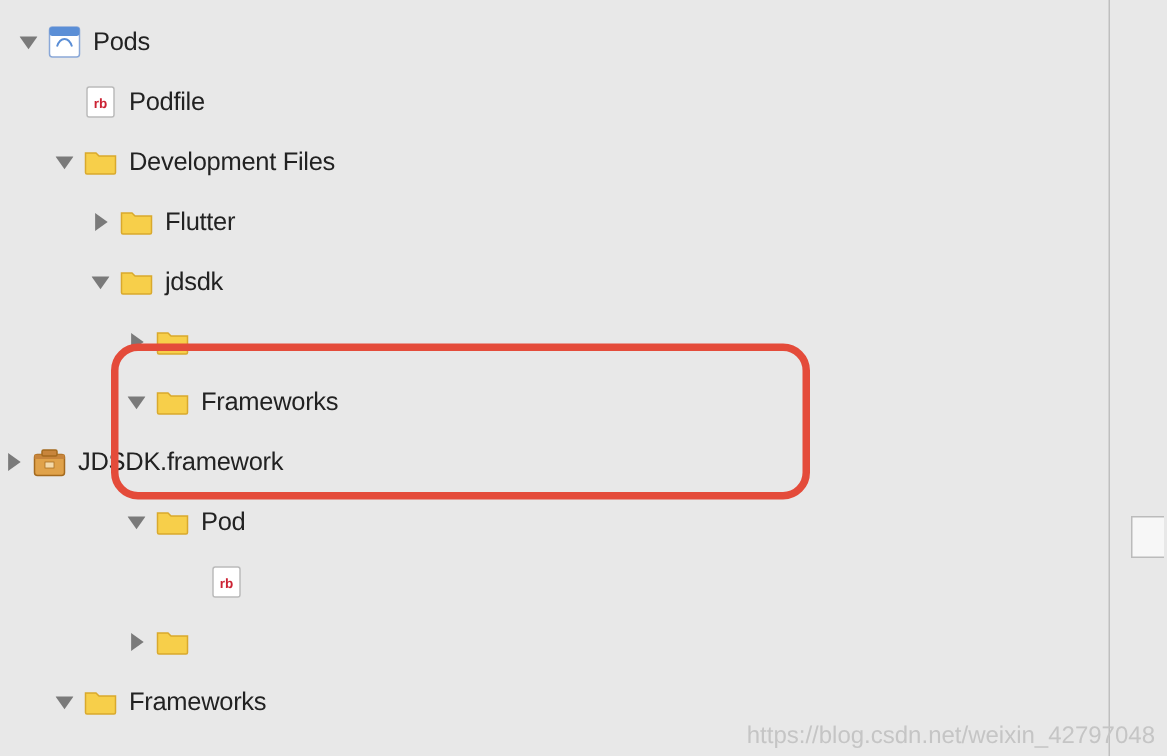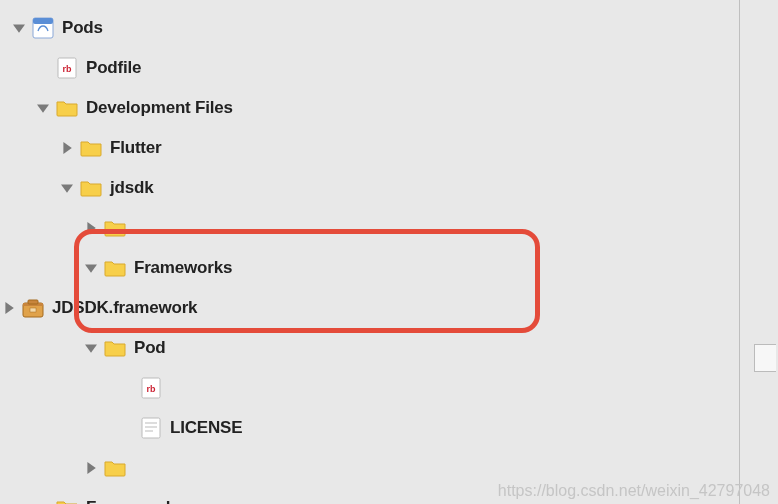--- a/index.html
+++ b/index.html
@@ -44,21 +44,21 @@
   .disclosure.none { visibility: hidden; }
   .icon {
     width: 22px;
     height: 30px;
     display: inline-flex;
     align-items: center;
     justify-content: center;
     margin-right: 8px;
     flex-shrink: 0;
   }
-  .label { font-weight: 700; letter-spacing: -0.2px; }
+  .label { font-weight: 400; letter-spacing: -0.2px; }
 
   
   .highlight {
     position: absolute;
     left: 74px;
     top: 229px;
     width: 466px;
     height: 104px;
     border: 5px solid #e44b3a;
     border-radius: 18px;
@@ -229,31 +229,20 @@
 
   <div class="row indent-5">
     <span class="icon">
       <svg width="20" height="22" viewBox="0 0 20 22">
         <rect x="1" y="1" width="18" height="20" rx="1.5" fill="#fff" stroke="#bbb"></rect>
         <text x="10" y="15" font-size="9" font-family="Arial" fill="#c23" text-anchor="middle" font-weight="bold">rb</text>
       </svg>
     </span>
   </div>
 
-  <div class="row indent-5">
-    <span class="icon">
-      <svg width="20" height="22" viewBox="0 0 20 22">
-        <rect x="1" y="1" width="18" height="20" rx="1.5" fill="#fff" stroke="#bbb"></rect>
-        <line x1="4" y1="6" x2="16" y2="6" stroke="#bbb"></line>
-        <line x1="4" y1="10" x2="16" y2="10" stroke="#bbb"></line>
-        <line x1="4" y1="14" x2="12" y2="14" stroke="#bbb"></line>
-      </svg>
-    </span>
-    <span class="label">LICENSE</span>
-  </div>
 
   <div class="row indent-3">
     <span class="disclosure">
       <svg width="12" height="12" viewBox="0 0 10 10">
           <polygon points="2,0 9,5 2,10" fill="#7a7a7a"></polygon>
         </svg>
     </span>
     <span class="icon">
       <svg width="22" height="18" viewBox="0 0 22 18">
           <path d="M1 3h7l2 2h11v11a1 1 0 0 1-1 1H2a1 1 0 0 1-1-1V3z" fill="#f7cf4a" stroke="#d9a92d"></path>

